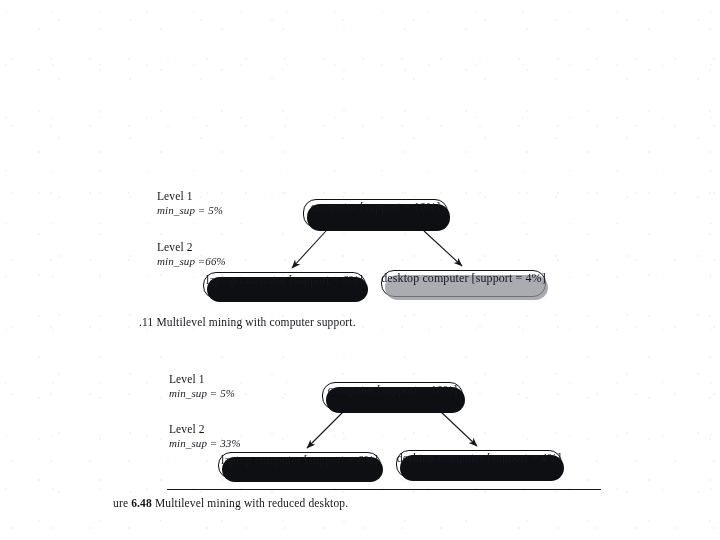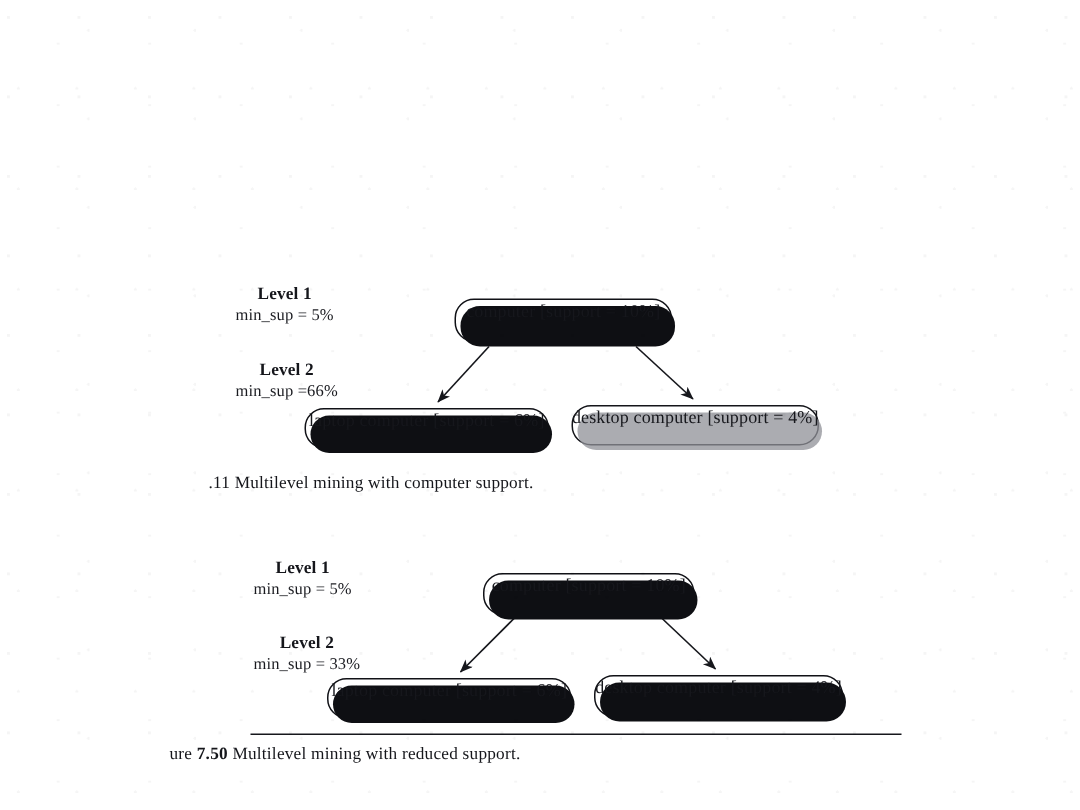--- a/index.html
+++ b/index.html
@@ -25,28 +25,28 @@
   }
 
   
   .level-block {
     position: absolute;
     line-height: 1.18;
     white-space: nowrap;
   }
   .level-title {
     font-size: 11.5px;
-    font-weight: 700;
+    font-weight: 400;
     letter-spacing: .1px;
     color: #15161b;
     display: block;
-    text-align: center;
   }
   .level-sup {
     font-size: 11px;
+    font-style: italic;
     color: #1a1b20;
     display: block;
     letter-spacing: .1px;
   }
 
   
   .node {
     position: absolute;
     box-sizing: border-box;
     border: 1.6px solid #101116;
@@ -191,18 +191,18 @@
       <span class="node-label">laptop computer [support = 6%]</span>
     </div>
 
     <div class="node" style="left:396px; top:450px; width:166px; height:28px;">
       <span class="node-label">desktop computer [support = 4%]</span>
     </div>
 
     <div class="rule" style="left:167px; top:489px; width:434px;"></div>
 
     <div class="caption" style="left:113px; top:497px;">
-      <span>ure </span><b>7.50</b><span>  Multilevel mining with reduced support.</span>
+      <span>ure </span><b>6.48</b><span>  Multilevel mining with reduced desktop.</span>
     </div>
   </div>
 
   <div class="speckle"></div>
 </div>
 
 </body></html>

